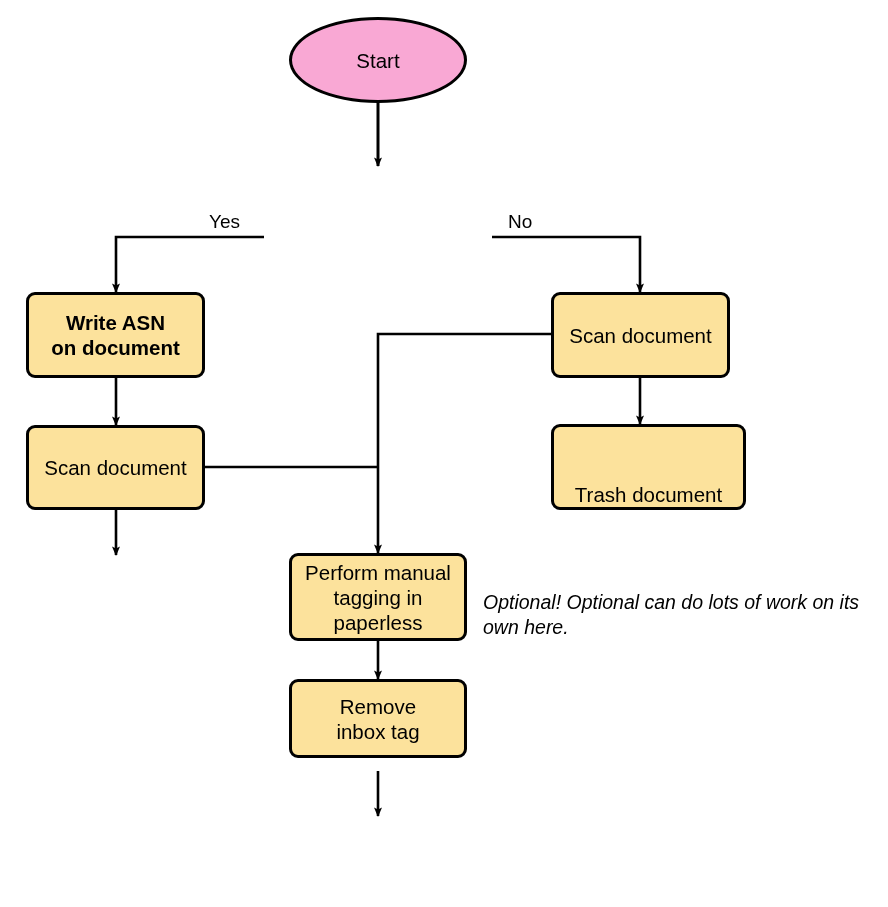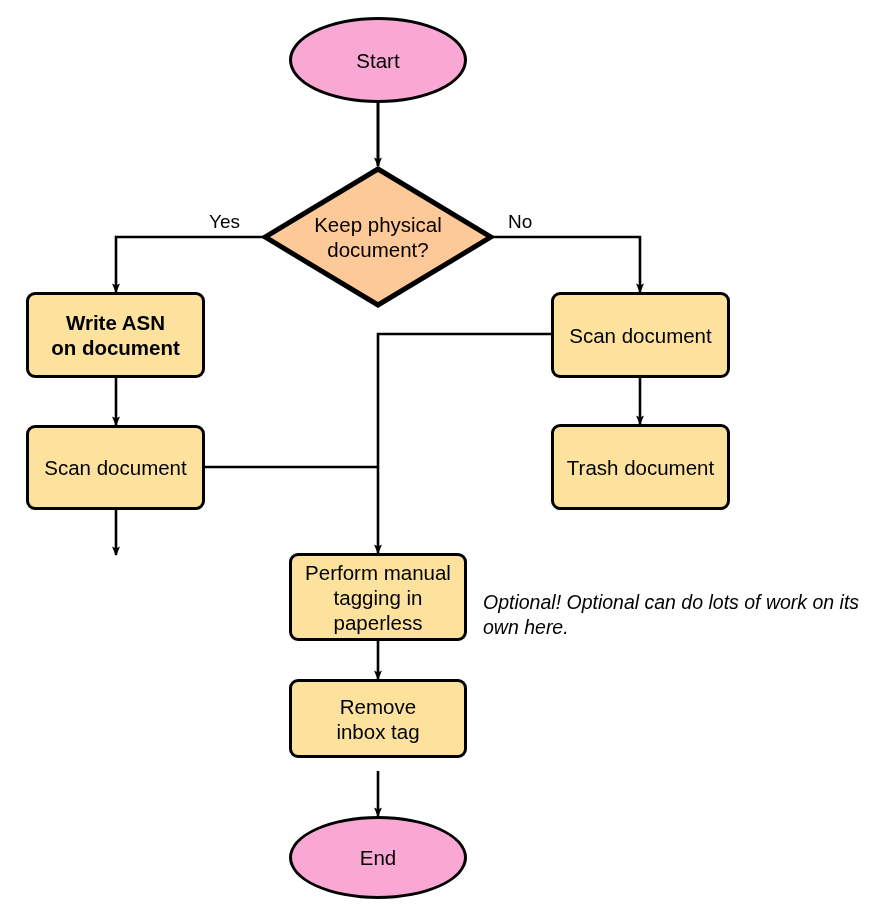--- a/index.html
+++ b/index.html
@@ -110,60 +110,50 @@
 
     <path d="M378,641 L378,679" fill="none" stroke="#000000" stroke-width="2.6" marker-end="url(#arrowhead)"></path>
 
     <path d="M378,771 L378,816" fill="none" stroke="#000000" stroke-width="2.6" marker-end="url(#arrowhead)"></path>
   </svg>
 
   <div class="node terminal" style="left:289px; top:17px; width:178px; height:86px;">
     <span>Start</span>
   </div>
 
-  <div class="node decision" style="left:262px; top:166px; width:232px; height:142px;">
-    <svg class="diamond-shape" viewBox="0 0 232 142" preserveAspectRatio="none">
-      <polygon points="116,3 229,71 116,139 3,71" fill="#fdc998" stroke="#000000" stroke-width="5"></polygon>
-    </svg>
-    <span class="diamond-label">Keep physical
-document?</span>
-  </div>
 
   <div class="edge-label" style="left:209px; top:211px;">Yes</div>
 
   <div class="edge-label" style="left:508px; top:211px;">No</div>
 
   <div class="node process" style="left:26px; top:292px; width:179px; height:86px;font-weight:bold;">
     <span>Write ASN
 on document</span>
   </div>
 
   <div class="node process" style="left:26px; top:425px; width:179px; height:85px;">
     <span>Scan document</span>
   </div>
 
 
   <div class="node process" style="left:551px; top:292px; width:179px; height:86px;">
     <span>Scan document</span>
   </div>
 
-  <div class="node process" style="left:551px; top:424px; width:179px; height:86px;">
+  <div class="node process" style="left:551px; top:424px; width:195px; height:86px;align-items:flex-end;">
     <span>Trash document</span>
   </div>
 
   <div class="node process" style="left:289px; top:553px; width:178px; height:88px;">
     <span>Perform manual
 tagging in
 paperless</span>
   </div>
 
   <div class="node process" style="left:289px; top:679px; width:178px; height:79px;">
     <span>Remove
 inbox tag</span>
   </div>
 
-  <div class="node terminal" style="left:289px; top:816px; width:178px; height:83px;">
-    <span>End</span>
-  </div>
 
   <div class="annotation" style="left:483px; top:590px; width:400px;">Optional! Optional can do lots of work on its own here.</div>
 
 </div>
 
 </body></html>

